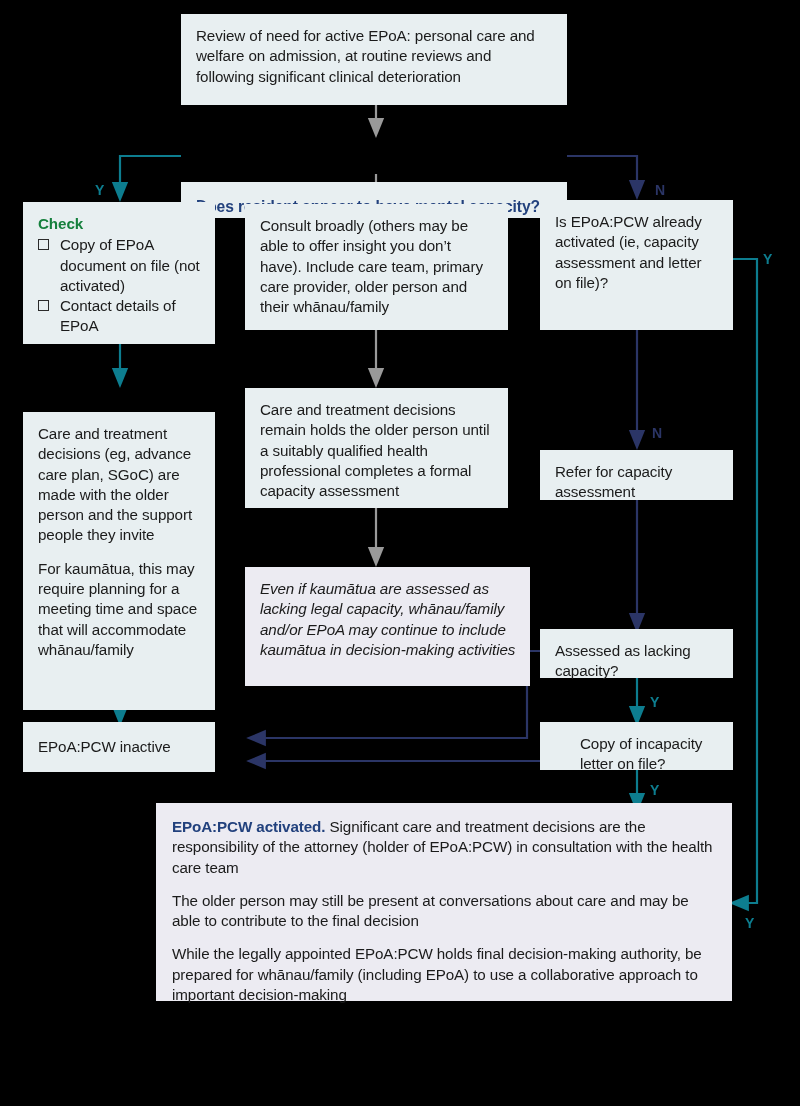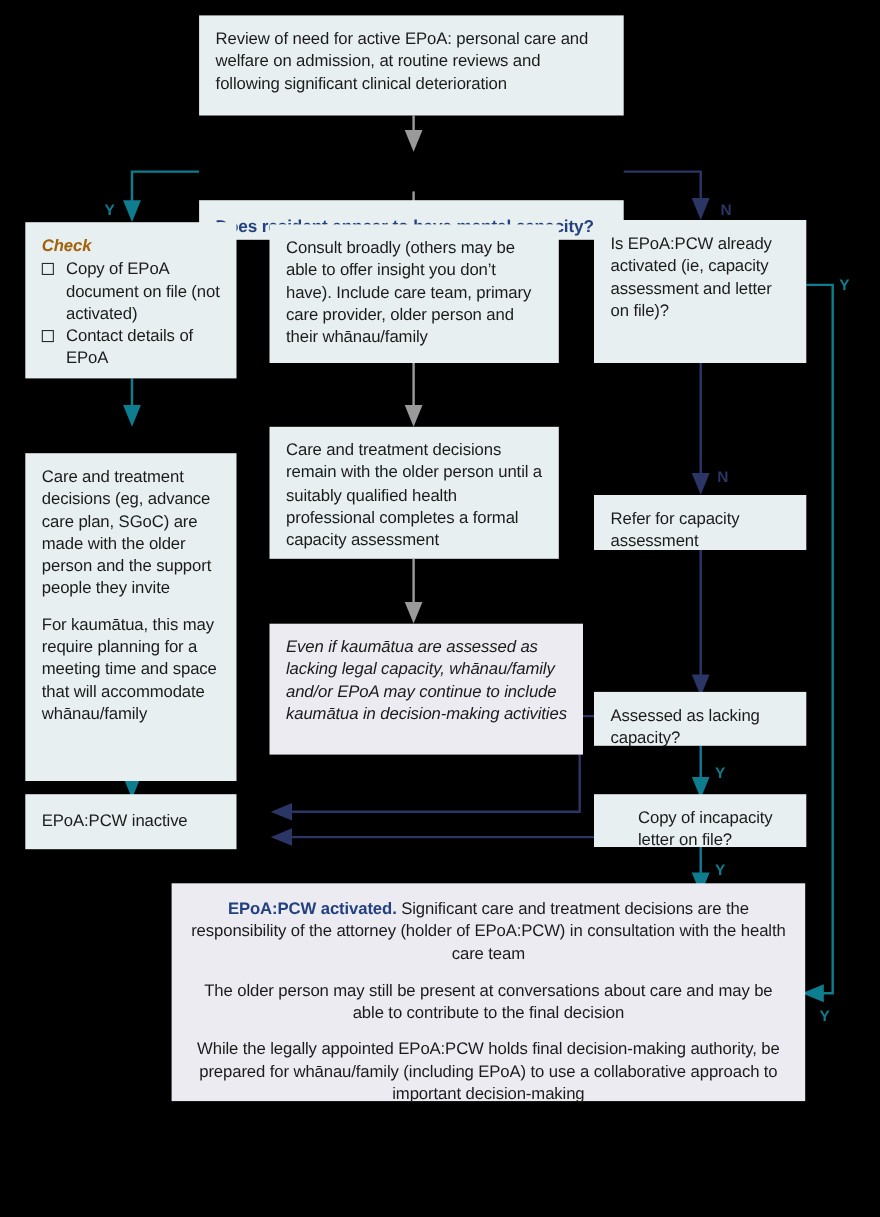--- a/index.html
+++ b/index.html
@@ -45,25 +45,24 @@
   .hdr-blue {
     color: #22417d;
     font-weight: bold;
   }
   .decision-title {
     color: #22417d;
     font-weight: bold;
     font-size: 15.6px;
   }
   .check-title {
-    color: #a16207;
+    color: #15803d;
     font-weight: bold;
     display: block;
     margin-bottom: 1px;
-    font-style: italic;
   }
   ul.checks {
     list-style: none;
     margin: 0;
     padding: 0;
   }
   ul.checks li {
     position: relative;
     padding-left: 22px;
     margin: 0;
@@ -204,21 +203,21 @@
   </div>
 
   <div class="lbl teal" style="left:763px; top:259px; transform:translateY(-50%);">Y</div>
 
   <div class="box" style="left:23px; top:388px; width:192px; height:298px;margin-top:24px;">
     <p>Care and treatment decisions (eg, advance care plan, SGoC) are made with the older person and the support people they invite</p>
     <p>For kaumātua, this may require planning for a meeting time and space that will accommodate whānau/family</p>
   </div>
 
   <div class="box" style="left:245px; top:388px; width:263px; height:120px;">
-    <p>Care and treatment decisions remain with the older person until a suitably qualified health professional completes a formal capacity assessment</p>
+    <p>Care and treatment decisions remain holds the older person until a suitably qualified health professional completes a formal capacity assessment</p>
   </div>
 
   <div class="lbl navy" style="left:652px; top:425px;">N</div>
 
   <div class="box" style="left:540px; top:450px; width:193px; height:50px;">
     <p>Refer for capacity assessment</p>
   </div>
 
   <div class="box lav" style="left:245px; top:567px; width:285px; height:119px;font-style:italic;">
     <p>Even if kaumātua are assessed as lacking legal capacity, whānau/family and/or EPoA may continue to include kaumātua in decision-making activities</p>
@@ -233,21 +232,21 @@
   <div class="box" style="left:23px; top:722px; width:192px; height:50px; display:flex; align-items:center;">
     <span>EPoA:PCW inactive</span>
   </div>
 
   <div class="box" style="left:540px; top:722px; width:193px; height:48px;padding-left:40px;">
     <p>Copy of incapacity letter on file?</p>
   </div>
 
   <div class="lbl teal" style="left:650px; top:782px;">Y</div>
 
-  <div class="box lav" style="left:156px; top:803px; width:576px; height:198px; padding:14px 16px;text-align:center;">
+  <div class="box lav" style="left:156px; top:803px; width:576px; height:198px; padding:14px 16px;">
     <p><span class="hdr-blue">EPoA:PCW activated.</span><span> Significant care and treatment decisions are the responsibility of the attorney (holder of EPoA:PCW) in consultation with the health care team</span></p>
     <p>The older person may still be present at conversations about care and may be able to contribute to the final decision</p>
     <p>While the legally appointed EPoA:PCW holds final decision-making authority, be prepared for whānau/family (including EPoA) to use a collaborative approach to important decision-making</p>
   </div>
 
   <div class="lbl teal" style="left:745px; top:915px;">Y</div>
 
 </div>
 
 </body></html>

